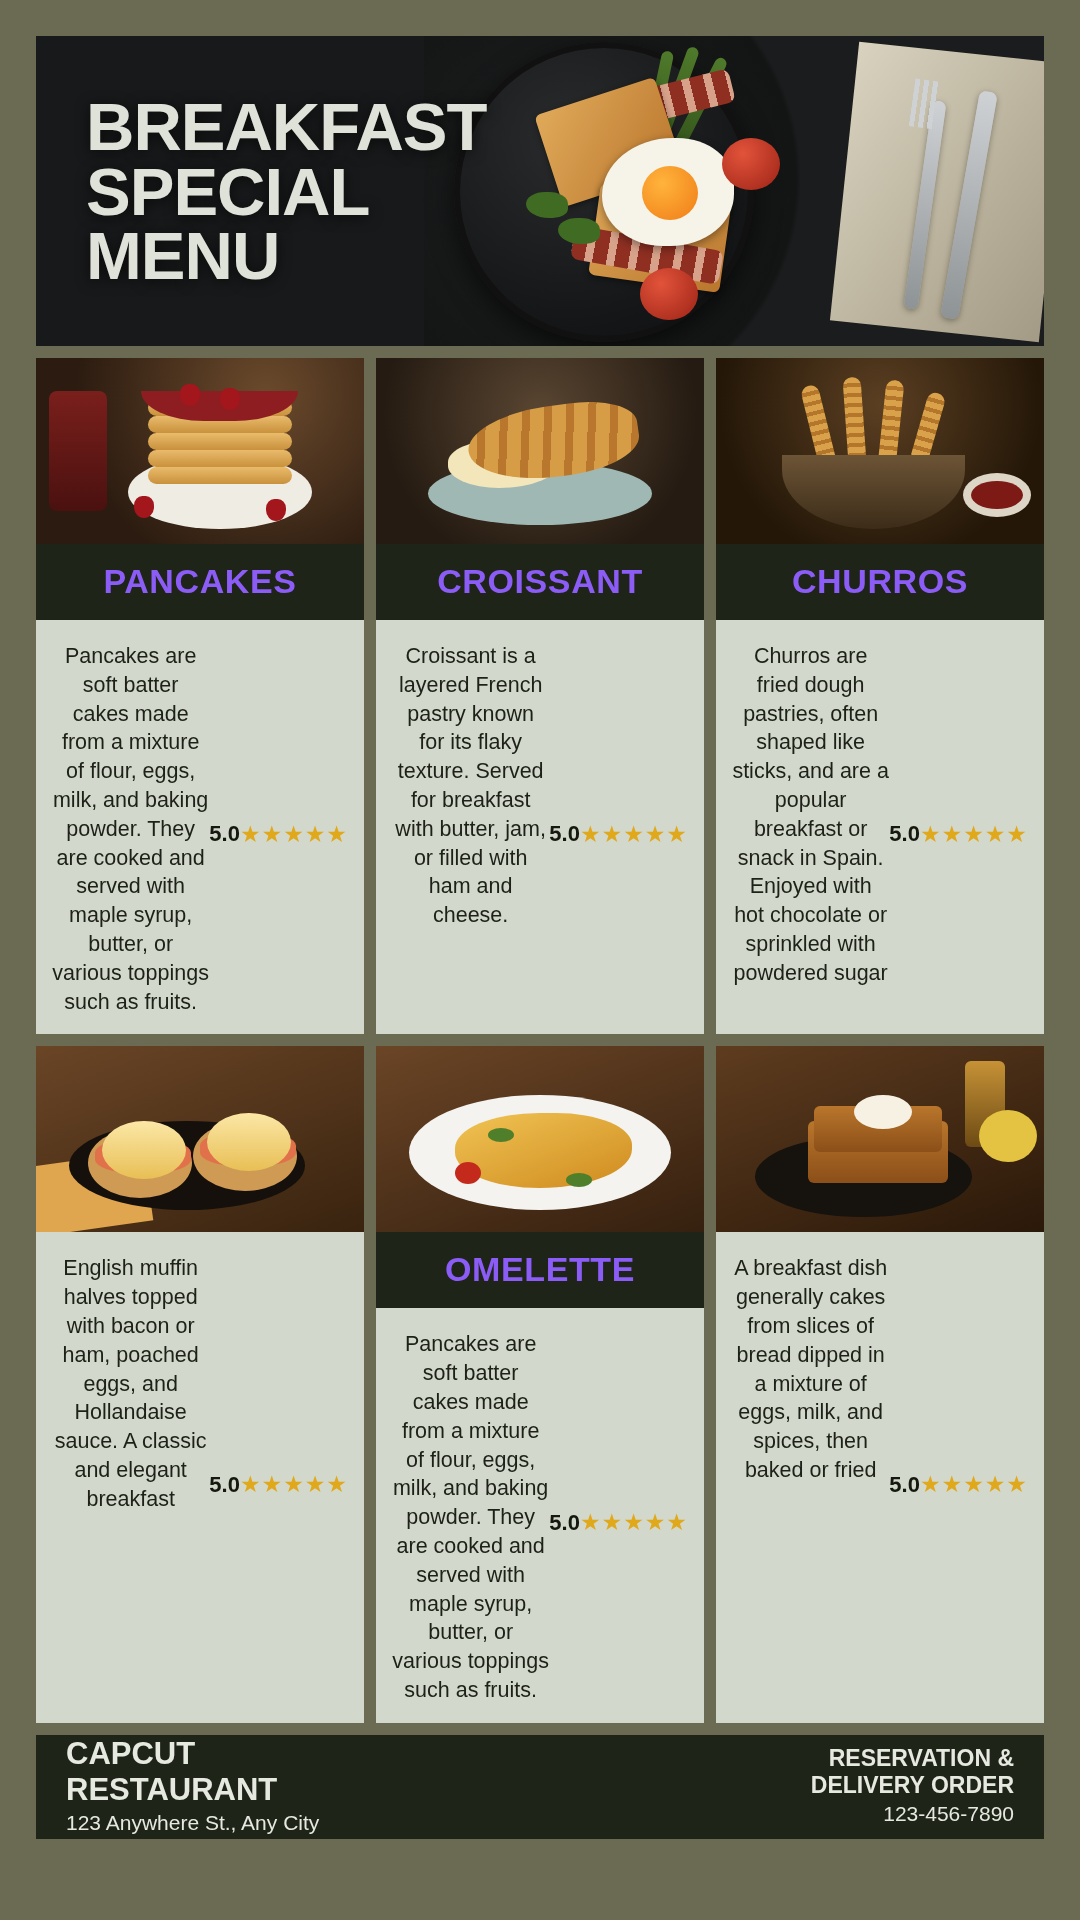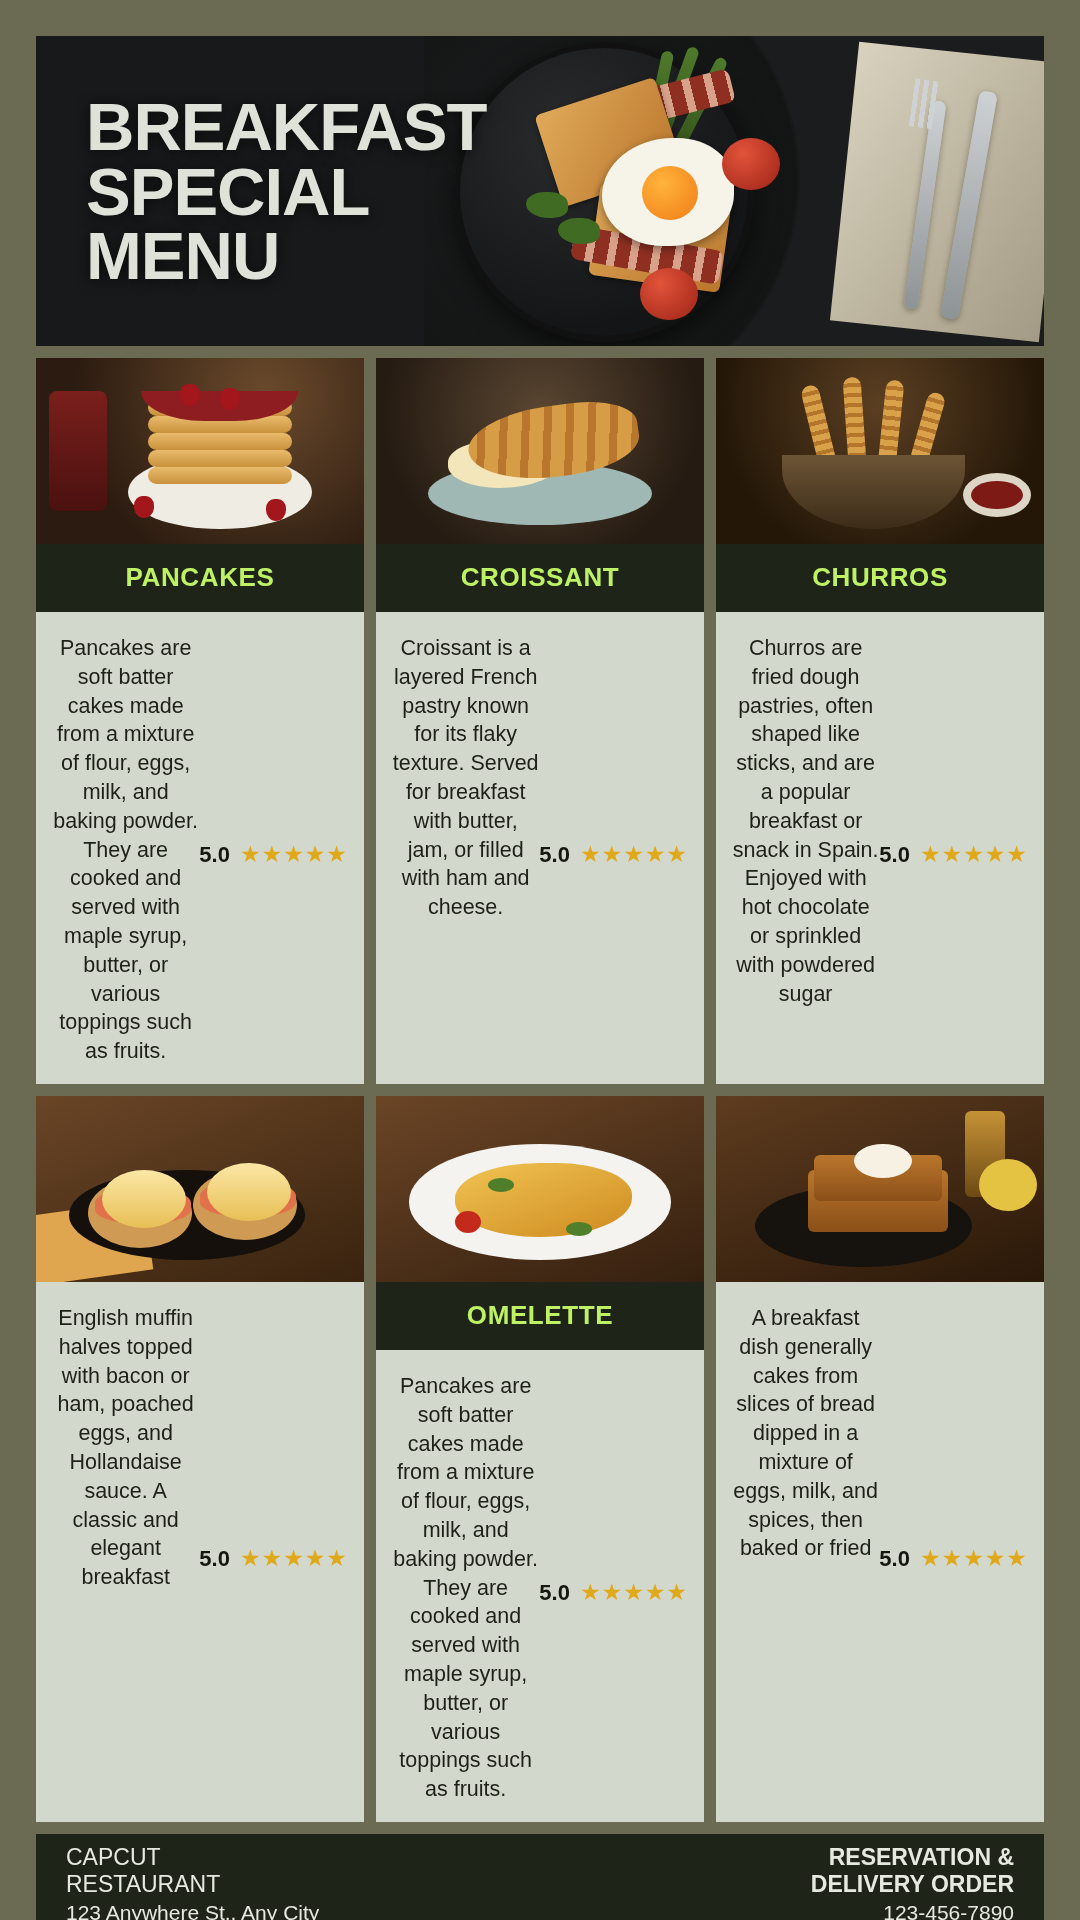--- a/index.html
+++ b/index.html
@@ -148,24 +148,24 @@
   }
   .card { display: flex; flex-direction: column; }
   .card-photo {
     height: 186px;
     position: relative;
     overflow: hidden;
     background: #2a2119;
   }
   .card-name {
     background: #1f2419;
-    color: #bef264;
+    color: #8b5cf6;
     text-align: center;
     font-weight: bold;
-    font-size: 26px;
+    font-size: 34px;
     letter-spacing: .6px;
     text-transform: uppercase;
     padding: 18px 6px 19px 6px;
   }
   .card-body {
     background: #d3d8cc;
     flex: 1;
     display: flex;
     justify-content: space-between;
     padding: 22px 16px 18px 16px;
@@ -174,21 +174,20 @@
   .card-desc {
     color: #1d2118;
     font-size: 21.5px;
     line-height: 1.34;
     text-align: center;
   }
   .card-rating {
     display: flex;
     align-items: center;
     justify-content: center;
-    gap: 10px;
     margin-top: 10px;
   }
   .rating-value {
     font-weight: bold;
     font-size: 22px;
     color: #15180f;
   }
   .stars { color: #e0a81b; font-size: 23px; letter-spacing: 1px; }
 
   .row2 { margin-top: 12px; }
@@ -199,22 +198,22 @@
     margin-top: 12px;
     background: #1f2419;
     color: #e6e9e0;
     display: flex;
     justify-content: space-between;
     align-items: center;
     padding: 22px 30px 24px 30px;
     height: 104px;
   }
   .footer-left .f-name {
-    font-weight: normal;
-    font-size: 23px;
+    font-weight: bold;
+    font-size: 31px;
     line-height: 1.15;
     text-transform: uppercase;
     white-space: pre-line;
   }
   .footer-left .f-addr { font-size: 21px; margin-top: 4px; }
   .footer-right { text-align: right; }
   .footer-right .f-title {
     font-weight: bold;
     font-size: 23px;
     line-height: 1.15;

